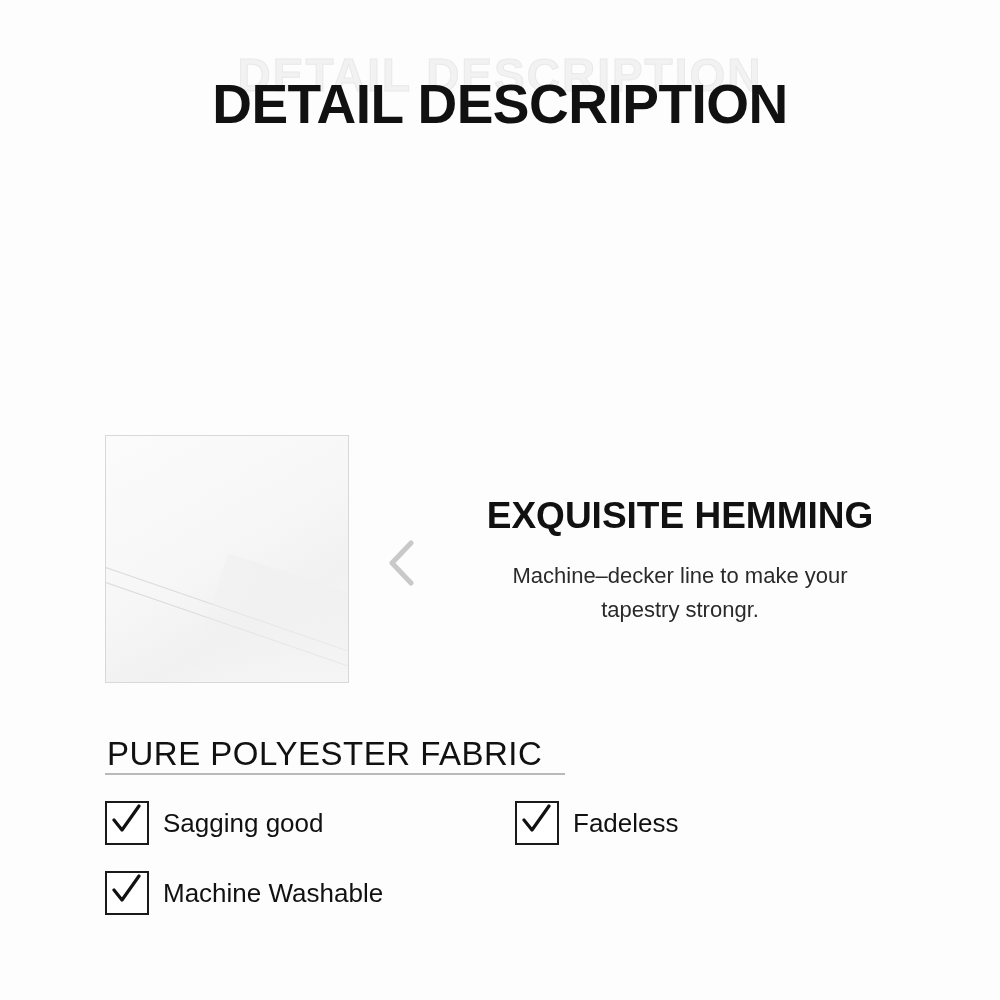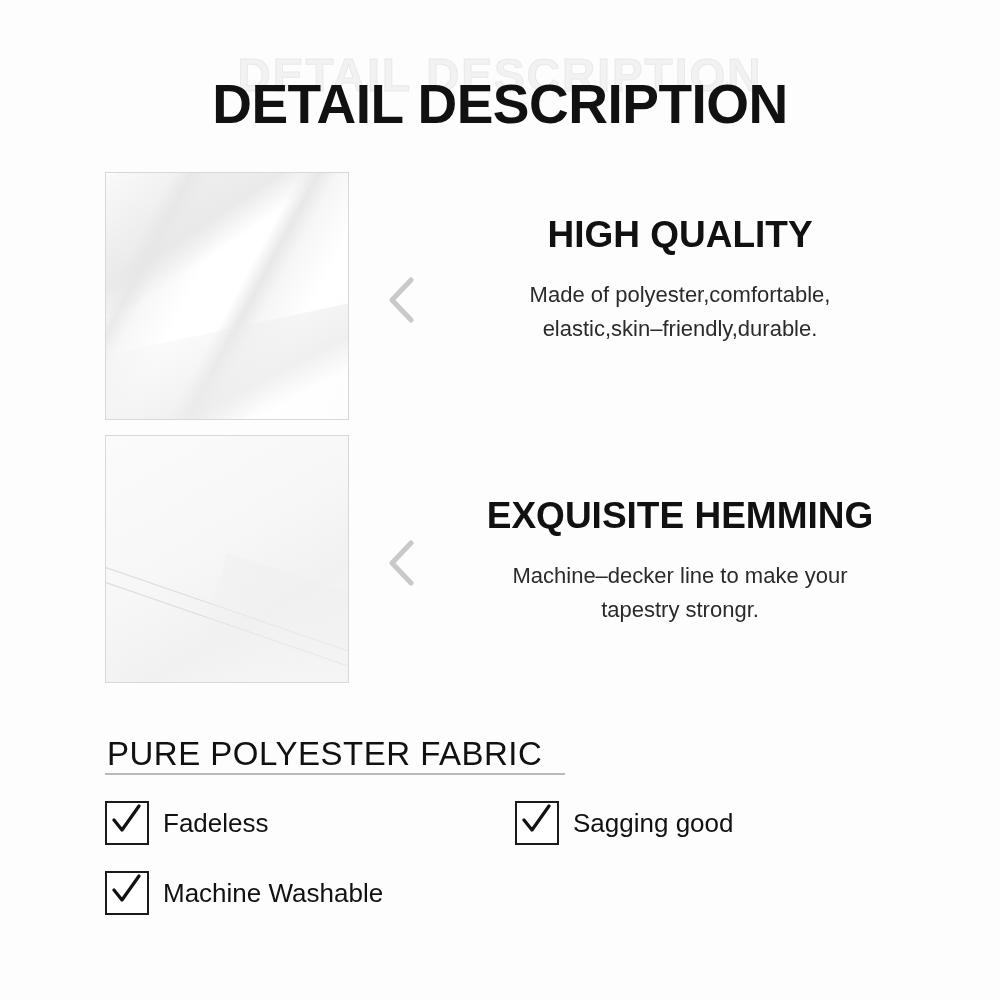--- a/index.html
+++ b/index.html
@@ -221,35 +221,20 @@
 </head>
 <body>
 
 <div class="page">
 
   <div class="header-wrap">
     <div class="ghost-title">DETAIL DESCRIPTION</div>
     <div class="main-title">DETAIL DESCRIPTION</div>
   </div>
 
-  <div class="feature one">
-    <div class="photo">
-      <div class="fabric-a"></div>
-    </div>
-    <div class="arrow">
-      <svg width="34" height="46" viewBox="0 0 34 46" fill="none" aria-hidden="true">
-        <path d="M26 3 L7 23 L26 43" stroke="#c9c9c9" stroke-width="5" stroke-linecap="round" stroke-linejoin="round"></path>
-      </svg>
-    </div>
-    <div class="feature-text">
-      <p class="feature-title">HIGH QUALITY</p>
-      <p class="feature-desc">Made of polyester,comfortable,</p>
-      <p class="feature-desc">elastic,skin–friendly,durable.</p>
-    </div>
-  </div>
 
   <div class="feature two">
     <div class="photo">
       <div class="fabric-b">
         <div class="hem-line l1"></div>
         <div class="hem-line l2"></div>
         <div class="corner-shade"></div>
       </div>
     </div>
     <div class="arrow">
@@ -268,30 +253,30 @@
     <div class="bottom-heading">PURE POLYESTER FABRIC</div>
     <div class="rule"></div>
 
     <div class="check-grid">
       <div class="check-item">
         <span class="checkbox">
           <svg width="32" height="34" viewBox="0 0 32 34" fill="none" aria-hidden="true">
             <path d="M4 16 L12 26 L29 2" stroke="#111111" stroke-width="3.2" fill="none" stroke-linecap="round" stroke-linejoin="round"></path>
           </svg>
         </span>
-        <span class="check-label">Fadeless</span>
+        <span class="check-label">Sagging good</span>
       </div>
 
       <div class="check-item">
         <span class="checkbox">
           <svg width="32" height="34" viewBox="0 0 32 34" fill="none" aria-hidden="true">
             <path d="M4 16 L12 26 L29 2" stroke="#111111" stroke-width="3.2" fill="none" stroke-linecap="round" stroke-linejoin="round"></path>
           </svg>
         </span>
-        <span class="check-label">Sagging good</span>
+        <span class="check-label">Fadeless</span>
       </div>
 
 
       <div class="check-item">
         <span class="checkbox">
           <svg width="32" height="34" viewBox="0 0 32 34" fill="none" aria-hidden="true">
             <path d="M4 16 L12 26 L29 2" stroke="#111111" stroke-width="3.2" fill="none" stroke-linecap="round" stroke-linejoin="round"></path>
           </svg>
         </span>
         <span class="check-label">Machine Washable</span>

